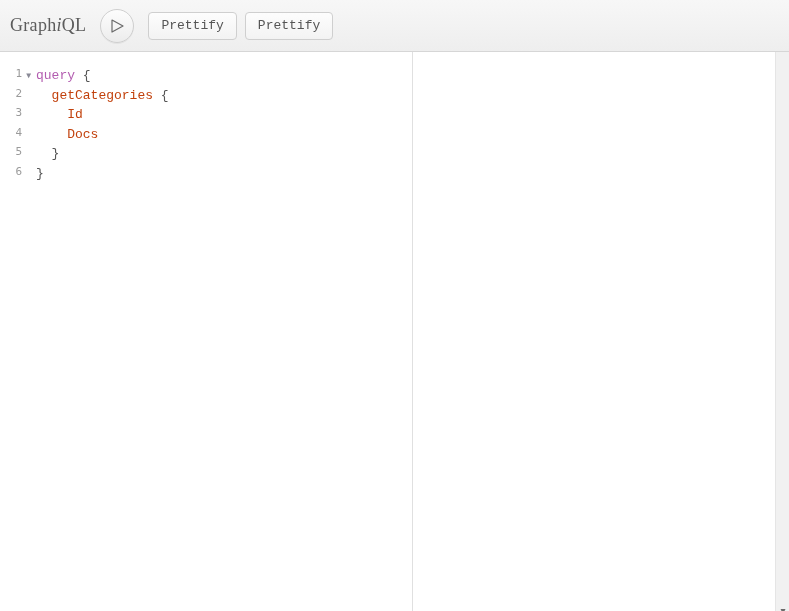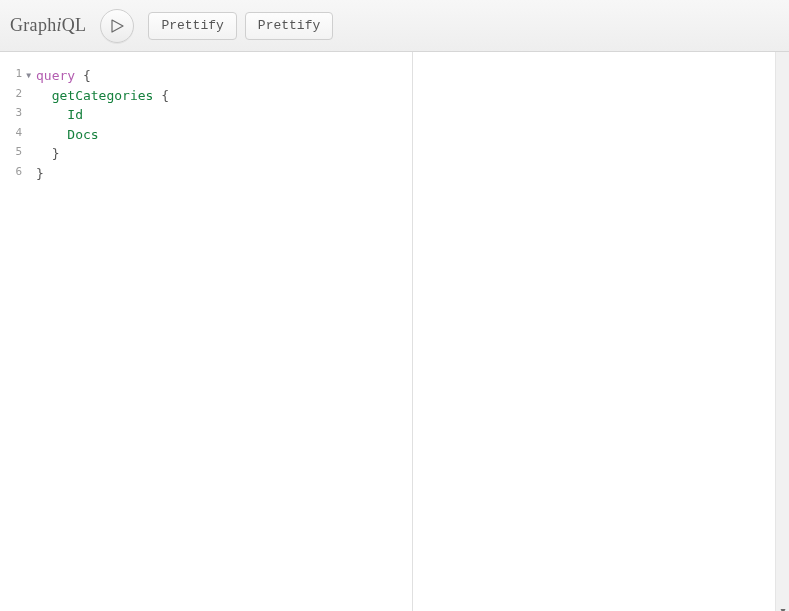--- a/index.html
+++ b/index.html
@@ -12,23 +12,23 @@
     .toolbar-btn { height:28px; padding:0 12px; border:1px solid #cfcfcf; border-radius:4px; background:linear-gradient(#fdfdfd,#f3f3f3); color:#555; font-size:13px; cursor:pointer; margin-right:8px;font-family:Liberation Mono, monospace; }
     .spacer { flex:1; }
     .docs-wrap { display:flex; align-items:center; height:100%; padding:0 16px 0 18px; border-left:1px solid #d6d6d6; cursor:pointer; }
     .docs-wrap span { color:#3f6db5; font-size:14px; margin-left:4px; }
     .main { position:relative; height:calc(611px - 46px); display:flex; }
     .left-pane { width:413px; border-right:1px solid #e0e0e0; display:flex; flex-direction:column; background:#fff; }
     .editor { flex:1; padding:14px 0 0 0; overflow:auto; font-family:Consolas,Menlo,Monaco,monospace; }
     .code-line { display:flex; font-size:13px; line-height:1.5; }
     .gutter { width:28px; text-align:right; color:#9a9a9a; font-size:11px; padding-right:6px; user-select:none; position:relative; }
     .fold { position:absolute; right:-3px; top:4px; font-size:8px; color:#8a8a96; }
-    .src { white-space:pre; padding-left:8px; color:#555; }
+    .src { white-space:pre; padding-left:8px; color:#555;font-family:Liberation Mono, monospace; }
     .kw { color:#b35db0; }
-    .field { color:#15803d; }
+    .field { color:#c2410c; }
     .punc { color:#555; }
     .vars-bar { height:30px; background:#eeeeee; border-top:1px solid #e2e2e2; padding:0 18px; display:flex; align-items:center; color:#7d7d7d; font-size:11px; font-weight:600; letter-spacing:1.3px; text-transform:uppercase; cursor:pointer; }
     .right-pane { flex:1; background:#fff; }
     .vscroll { position:absolute; right:0; top:0; width:14px; height:100%; background:#f1f1f1; border-left:1px solid #e5e5e5; }
     .vscroll-arrow { position:absolute; left:0; width:14px; height:14px; display:flex; align-items:center; justify-content:center; color:#6a6a6a; font-size:10px; cursor:pointer; }
     .vscroll-arrow.down { bottom:0; }
   </style>
 </head>
 <body>
 

